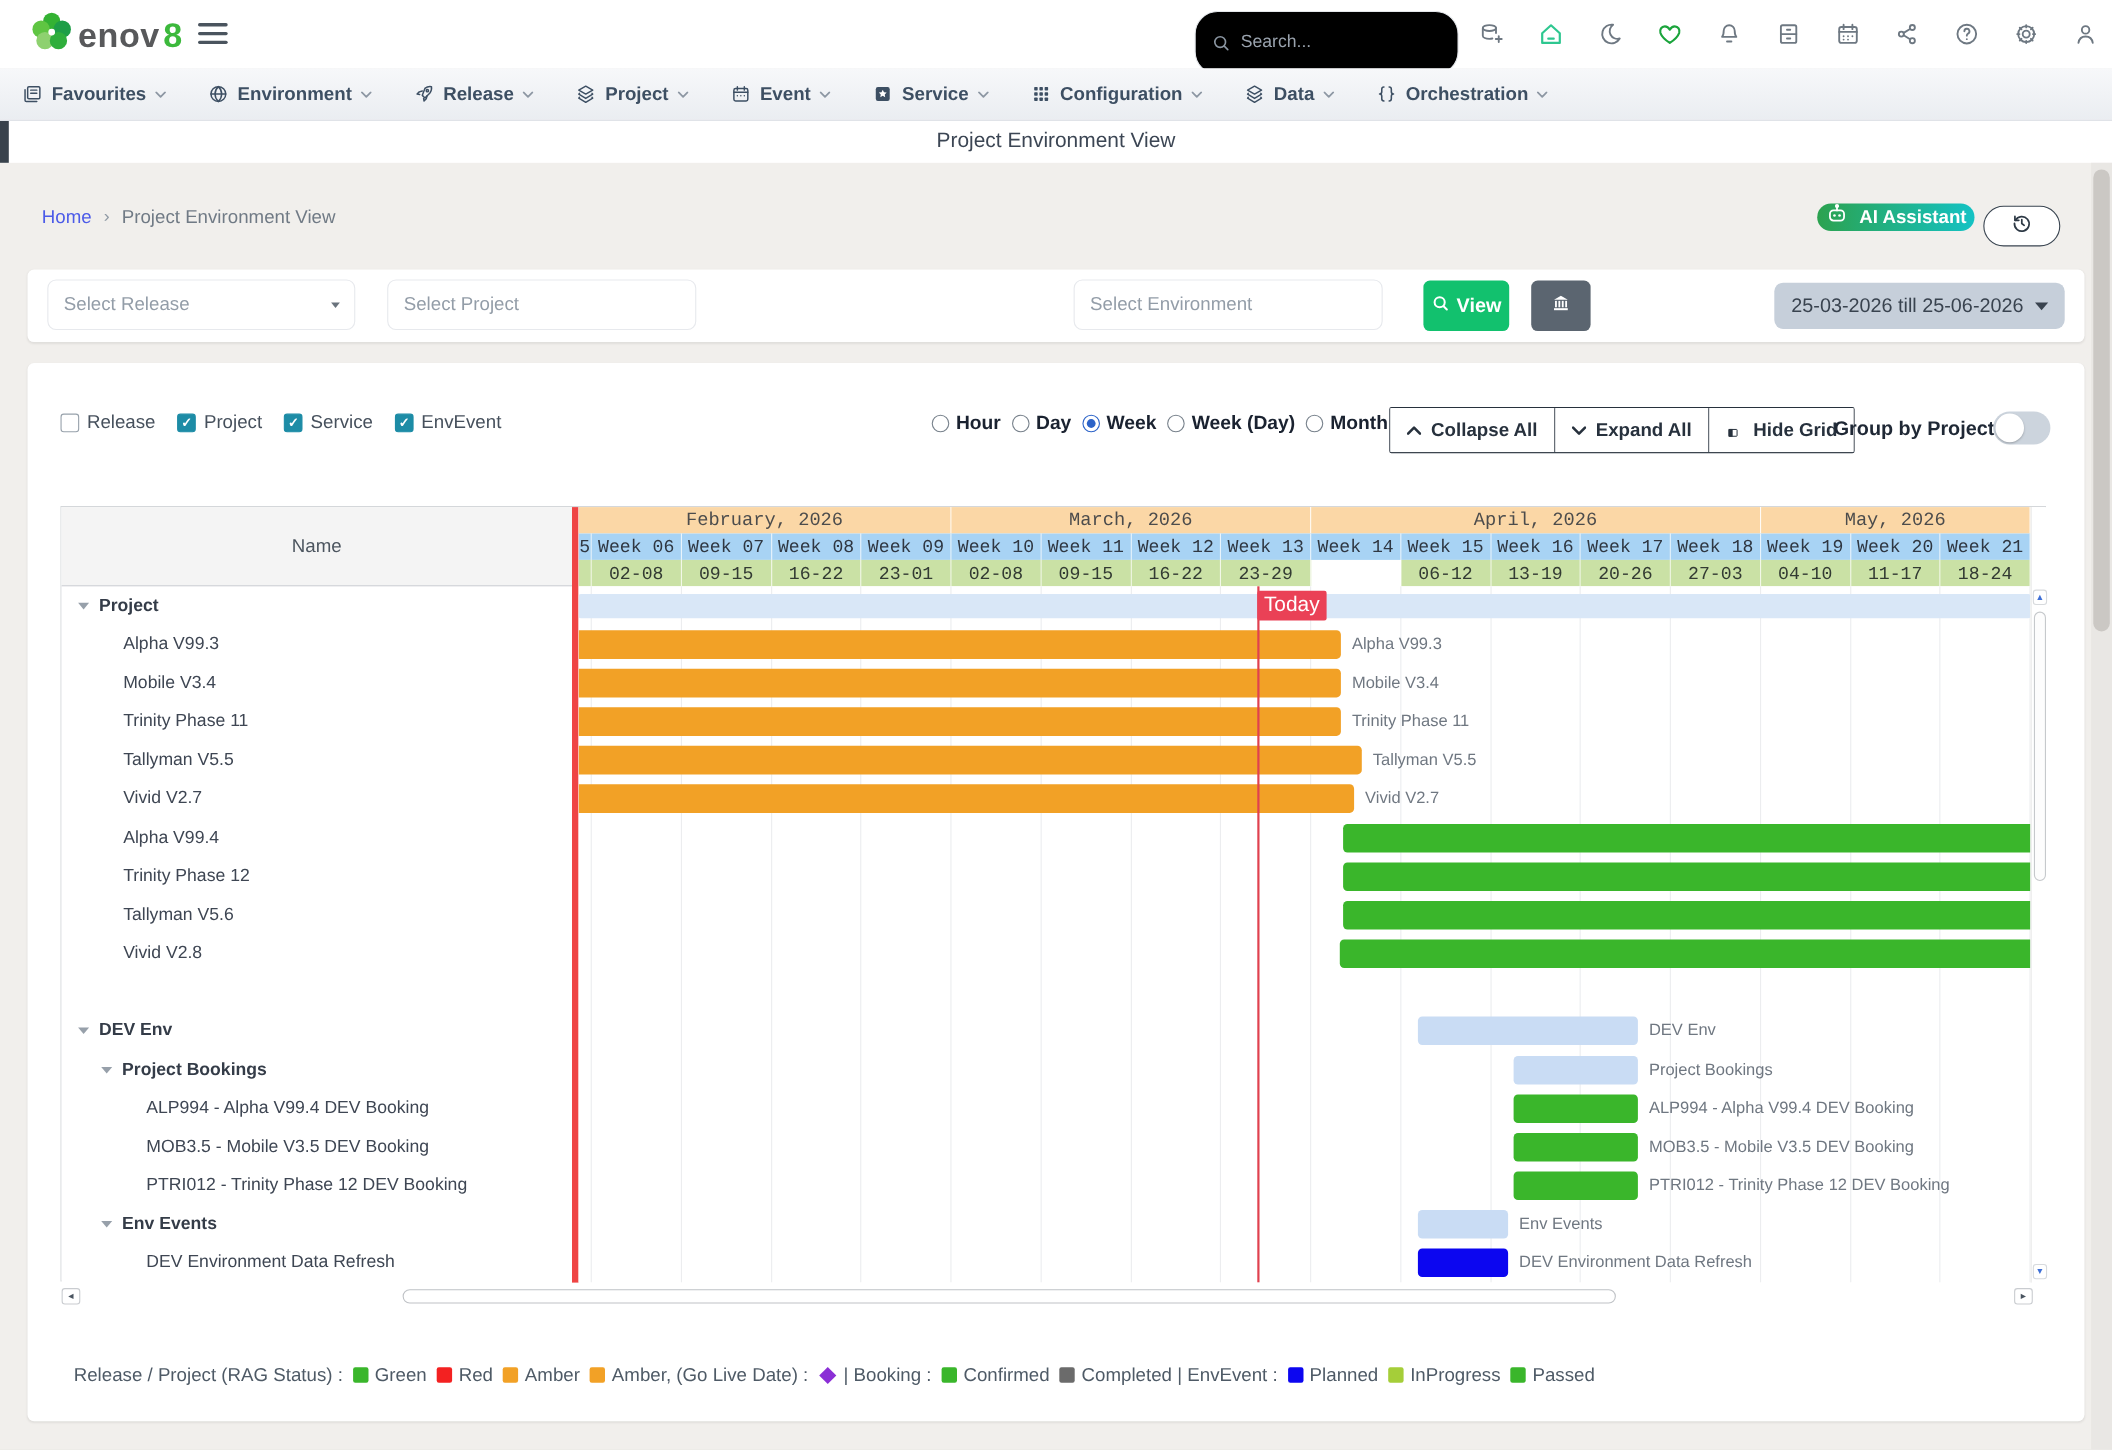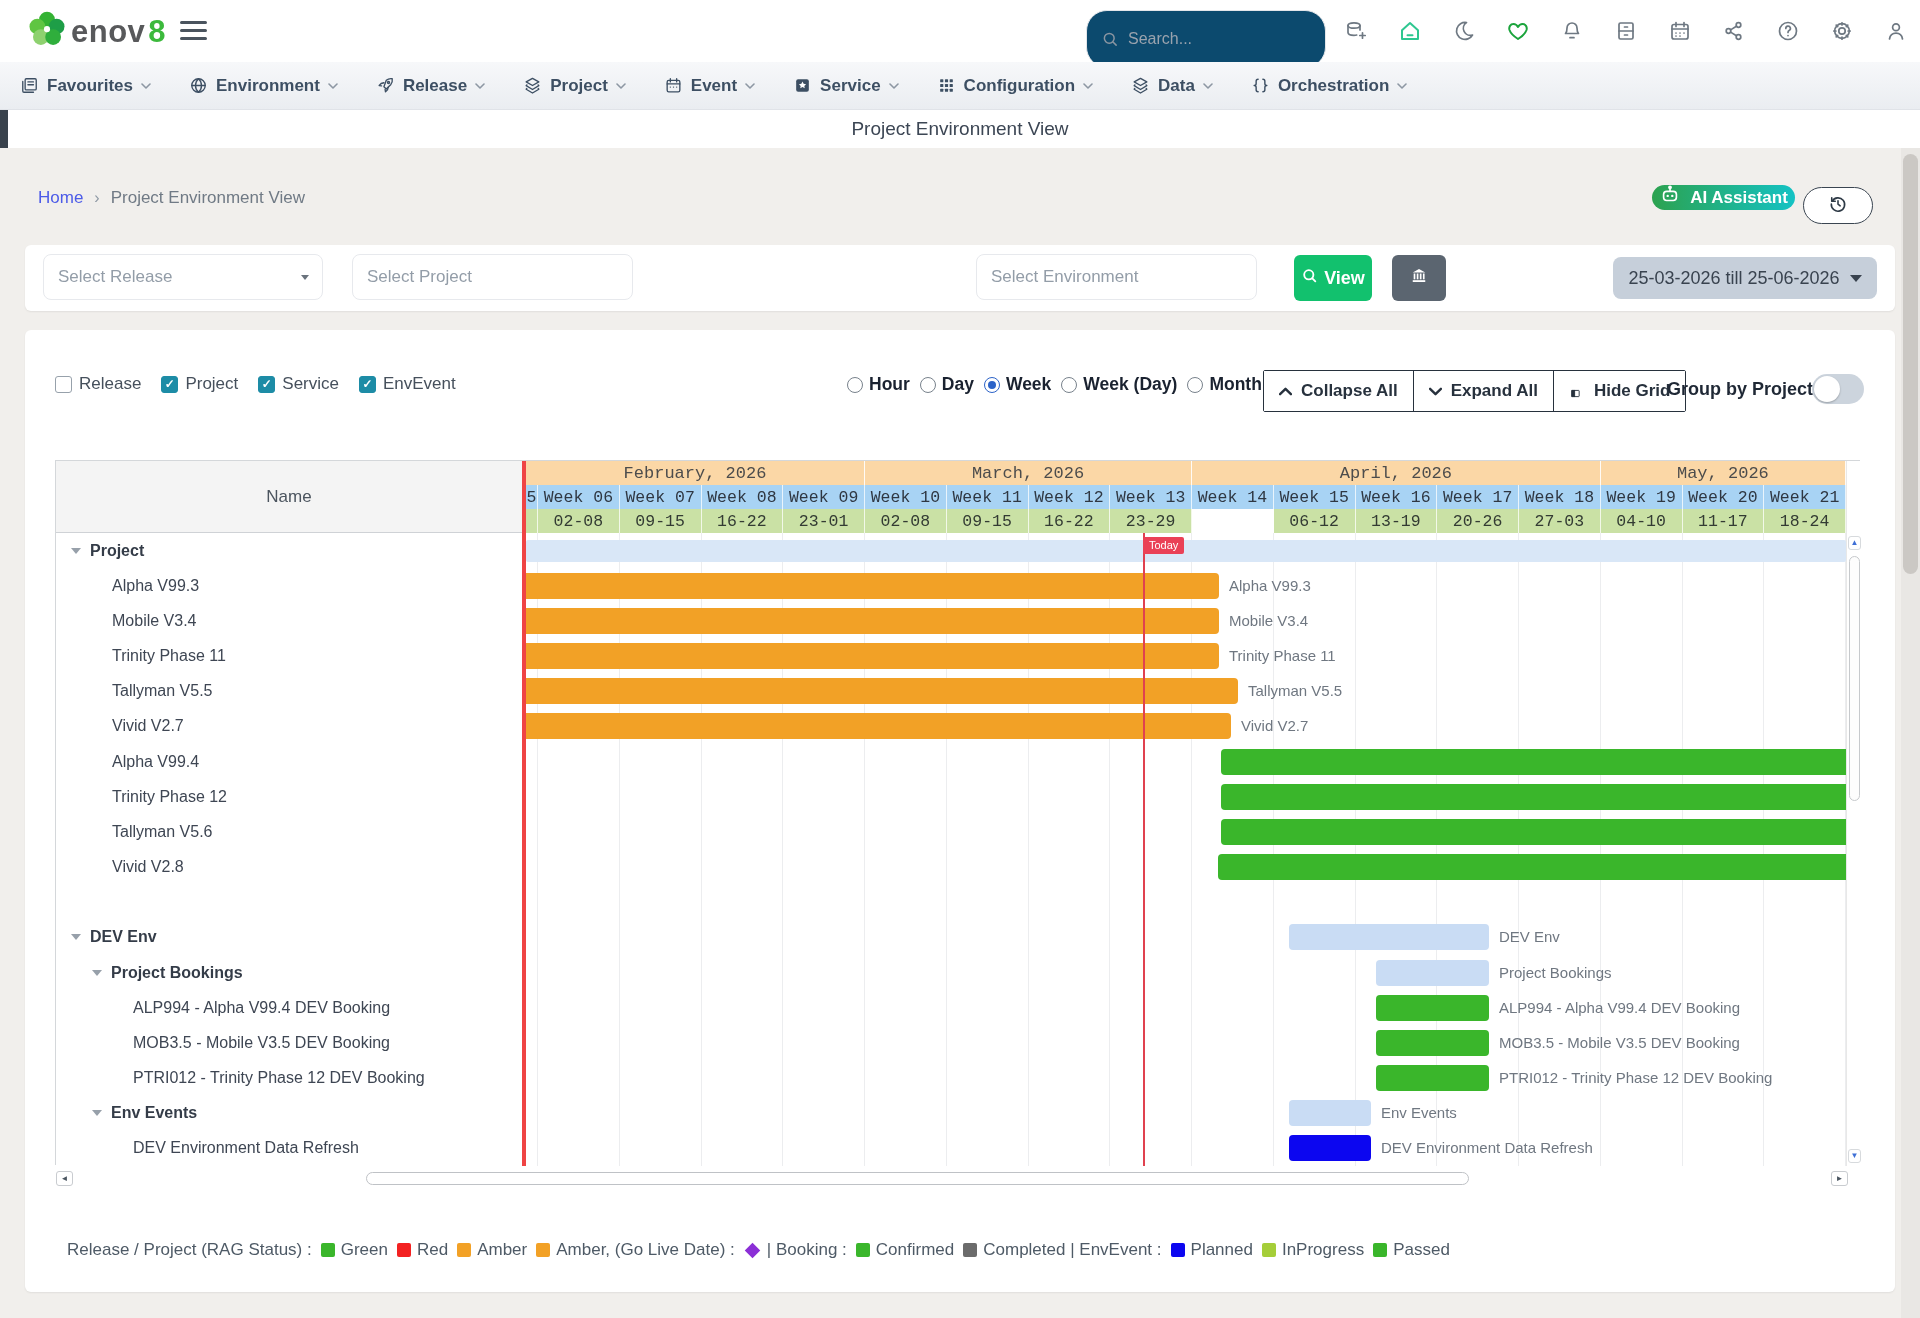--- a/index.html
+++ b/index.html
@@ -7,21 +7,21 @@
   .screen{position:relative;width:1920px;height:1318px;background:#f1efec;font-family:"Liberation Sans",sans-serif;overflow:hidden;}
 
   
   .topbar{position:absolute;top:0;left:0;width:1920px;height:62px;background:#fff;}
   .logo{position:absolute;left:26px;top:9px;display:flex;align-items:center;gap:3px;cursor:pointer;}
   .logo svg{width:42px;height:42px;}
   .logo-text{font-size:31px;color:#58595b;font-weight:bold;letter-spacing:.5px;}
   .logo-8{font-size:31px;color:#3cb93c;font-weight:bold;}
   .hamburger{position:absolute;left:180px;top:21px;width:27px;display:flex;flex-direction:column;gap:5px;cursor:pointer;}
   .hamburger i{height:3px;background:#4a545e;border-radius:2px;}
-  .searchbox{position:absolute;left:1086px;top:10px;width:240px;height:58px;border:1px solid #e3e6ea;background:#0c4a6e;border-radius:21px;display:flex;align-items:center;padding:17px 14px;gap:9px;}
+  .searchbox{position:absolute;left:1086px;top:10px;width:240px;height:58px;border:1px solid #e3e6ea;background:#000000;border-radius:21px;display:flex;align-items:center;padding:17px 14px;gap:9px;}
   .s-ic{width:18px;height:18px;display:inline-flex;}
   .s-ic svg{width:18px;height:18px;}
   .s-ph{color:#9aa3ae;font-size:16px;}
   .hicons{position:absolute;left:1344px;top:19px;display:flex;gap:30px;align-items:center;}
   .hicon{width:24px;height:24px;cursor:pointer;display:inline-flex;}
   .hicon svg{width:24px;height:24px;}
 
   
   .navbar{position:absolute;top:62px;left:0;width:1920px;height:48px;background:linear-gradient(#f7f8fa,#eaedf1);border-bottom:1px solid #e0e3e8;display:flex;align-items:center;padding-left:20px;gap:38px;}
   .nav-item{display:flex;align-items:center;gap:8px;color:#3d4f63;font-size:17px;font-weight:bold;cursor:pointer;}
@@ -70,38 +70,38 @@
   .g-btn{display:flex;align-items:center;gap:9px;padding:0 15px;font-size:17px;color:#27313d;font-weight:bold;border-right:1px solid #27313d;cursor:pointer;background:#fff;}
   .g-btn:last-child{border-right:none;}
   .g-btn svg{width:13px;height:9px;}
   .g-btn .hg{width:16px;height:16px;}
   .groupby-label{position:absolute;left:1642px;top:49px;font-size:18px;color:#1f2835;font-weight:bold;}
   .toggle{position:absolute;left:1787px;top:44px;width:52px;height:30px;border-radius:15px;background:#ccd4dd;cursor:pointer;}
   .toggle .knob{position:absolute;left:2px;top:2px;width:26px;height:26px;border-radius:50%;background:#fff;box-shadow:0 1px 2px rgba(0,0,0,.25);}
 
   
   #gantt{position:absolute;left:30px;top:130px;width:1805px;height:705px;border:1px solid #d4d7da;}
-  .name-col{position:absolute;left:0;top:0;width:470px;height:705px;border-right:4px solid #ef4444;background:#fff;}
+  .name-col{position:absolute;left:0;top:0;width:470px;height:705px;border-right:6px solid #ef4444;background:#fff;}
   .name-head{height:72px;background:#f4f4f4;border-bottom:1px solid #cfd2d6;display:flex;align-items:center;justify-content:center;font-size:17px;color:#4c555f;}
   #tree{position:absolute;left:0;top:72px;width:470px;height:633px;overflow:hidden;}
   .tree-row{position:absolute;left:0;width:470px;height:35px;display:flex;align-items:center;font-size:16px;color:#3e4653;cursor:pointer;}
   .tree-row.grp{font-weight:bold;color:#343c48;}
   .tree-caret{width:0;height:0;border-left:5.5px solid transparent;border-right:5.5px solid transparent;border-top:6.5px solid #97a0aa;margin-right:9px;cursor:pointer;}
   .tree-spacer{width:20px;}
   .chart{position:absolute;left:470px;top:0;width:1320px;height:705px;overflow:hidden;background:#fff;}
   .hdr-row{position:absolute;left:0;width:1320px;display:flex;font-family:Liberation Mono, monospace;}
   .m-cell{background:#fbd7a6;border-right:1px solid rgba(255,255,255,.9);display:flex;align-items:center;justify-content:center;font-size:17px;color:#4c4c4c;height:24px;}
   .w-cell{background:#a8d3f4;border-right:1px solid rgba(255,255,255,.75);display:flex;align-items:center;justify-content:center;font-size:16.5px;color:#2f3742;height:24px;overflow:hidden;}
   .d-cell{background:#cae1a5;border-right:1px solid rgba(255,255,255,.75);display:flex;align-items:center;justify-content:center;font-size:16.5px;color:#333b33;height:24px;overflow:hidden;}
   .body{position:absolute;top:72px;left:0;width:1320px;height:633px;background:#fff;}
   .gridline{position:absolute;top:0;bottom:0;width:1px;background:#ecedef;}
   .bar{position:absolute;height:26px;border-radius:4px;cursor:pointer;}
   .bar-label{position:absolute;font-size:15px;color:#6f7781;white-space:nowrap;line-height:26px;}
   .today-line{position:absolute;width:2px;background:#e0414f;top:0;height:633px;z-index:5;}
-  .today-tag{position:absolute;background:#ea4156;color:#fff;font-size:11px;padding:2px 6px 3px;border-radius:2px;z-index:6;}
+  .today-tag{position:absolute;background:#ea4156;color:#fff;font-size:19px;padding:2px 6px 3px;border-radius:2px;z-index:6;}
   .vscroll{position:absolute;left:1790px;top:0;width:15px;height:705px;border-left:1px solid #e8e8e8;background:#fff;}
   .vs-btn{position:absolute;left:1px;width:13px;height:14px;background:#fff;border:1px solid #d7dadd;border-radius:3px;color:#3e6fd6;font-size:8px;line-height:12px;text-align:center;cursor:pointer;}
   .vs-thumb{position:absolute;left:1.5px;width:11px;top:95px;height:245px;border:1px solid #c6c9cc;border-radius:6px;background:#fdfdfd;cursor:grab;}
 
   .h-left{position:absolute;left:31px;top:841px;width:17px;height:15px;border:1px solid #c9ccd0;border-radius:3px;background:#fff;color:#4a5560;font-size:8px;text-align:center;line-height:13px;cursor:pointer;}
   .h-right{position:absolute;left:1806px;top:841px;width:17px;height:15px;border:1px solid #c9ccd0;border-radius:3px;background:#fff;color:#4a5560;font-size:8px;text-align:center;line-height:13px;cursor:pointer;}
   .h-thumb{position:absolute;left:341px;top:842px;width:1103px;height:13px;border:1px solid #bfc2c6;border-radius:7px;background:#fff;cursor:grab;}
 
   #legend{position:absolute;left:42px;top:910px;display:flex;align-items:center;gap:9px;font-size:17px;color:#4e5a66;white-space:nowrap;}
   .lg-item{display:flex;align-items:center;gap:6px;}

